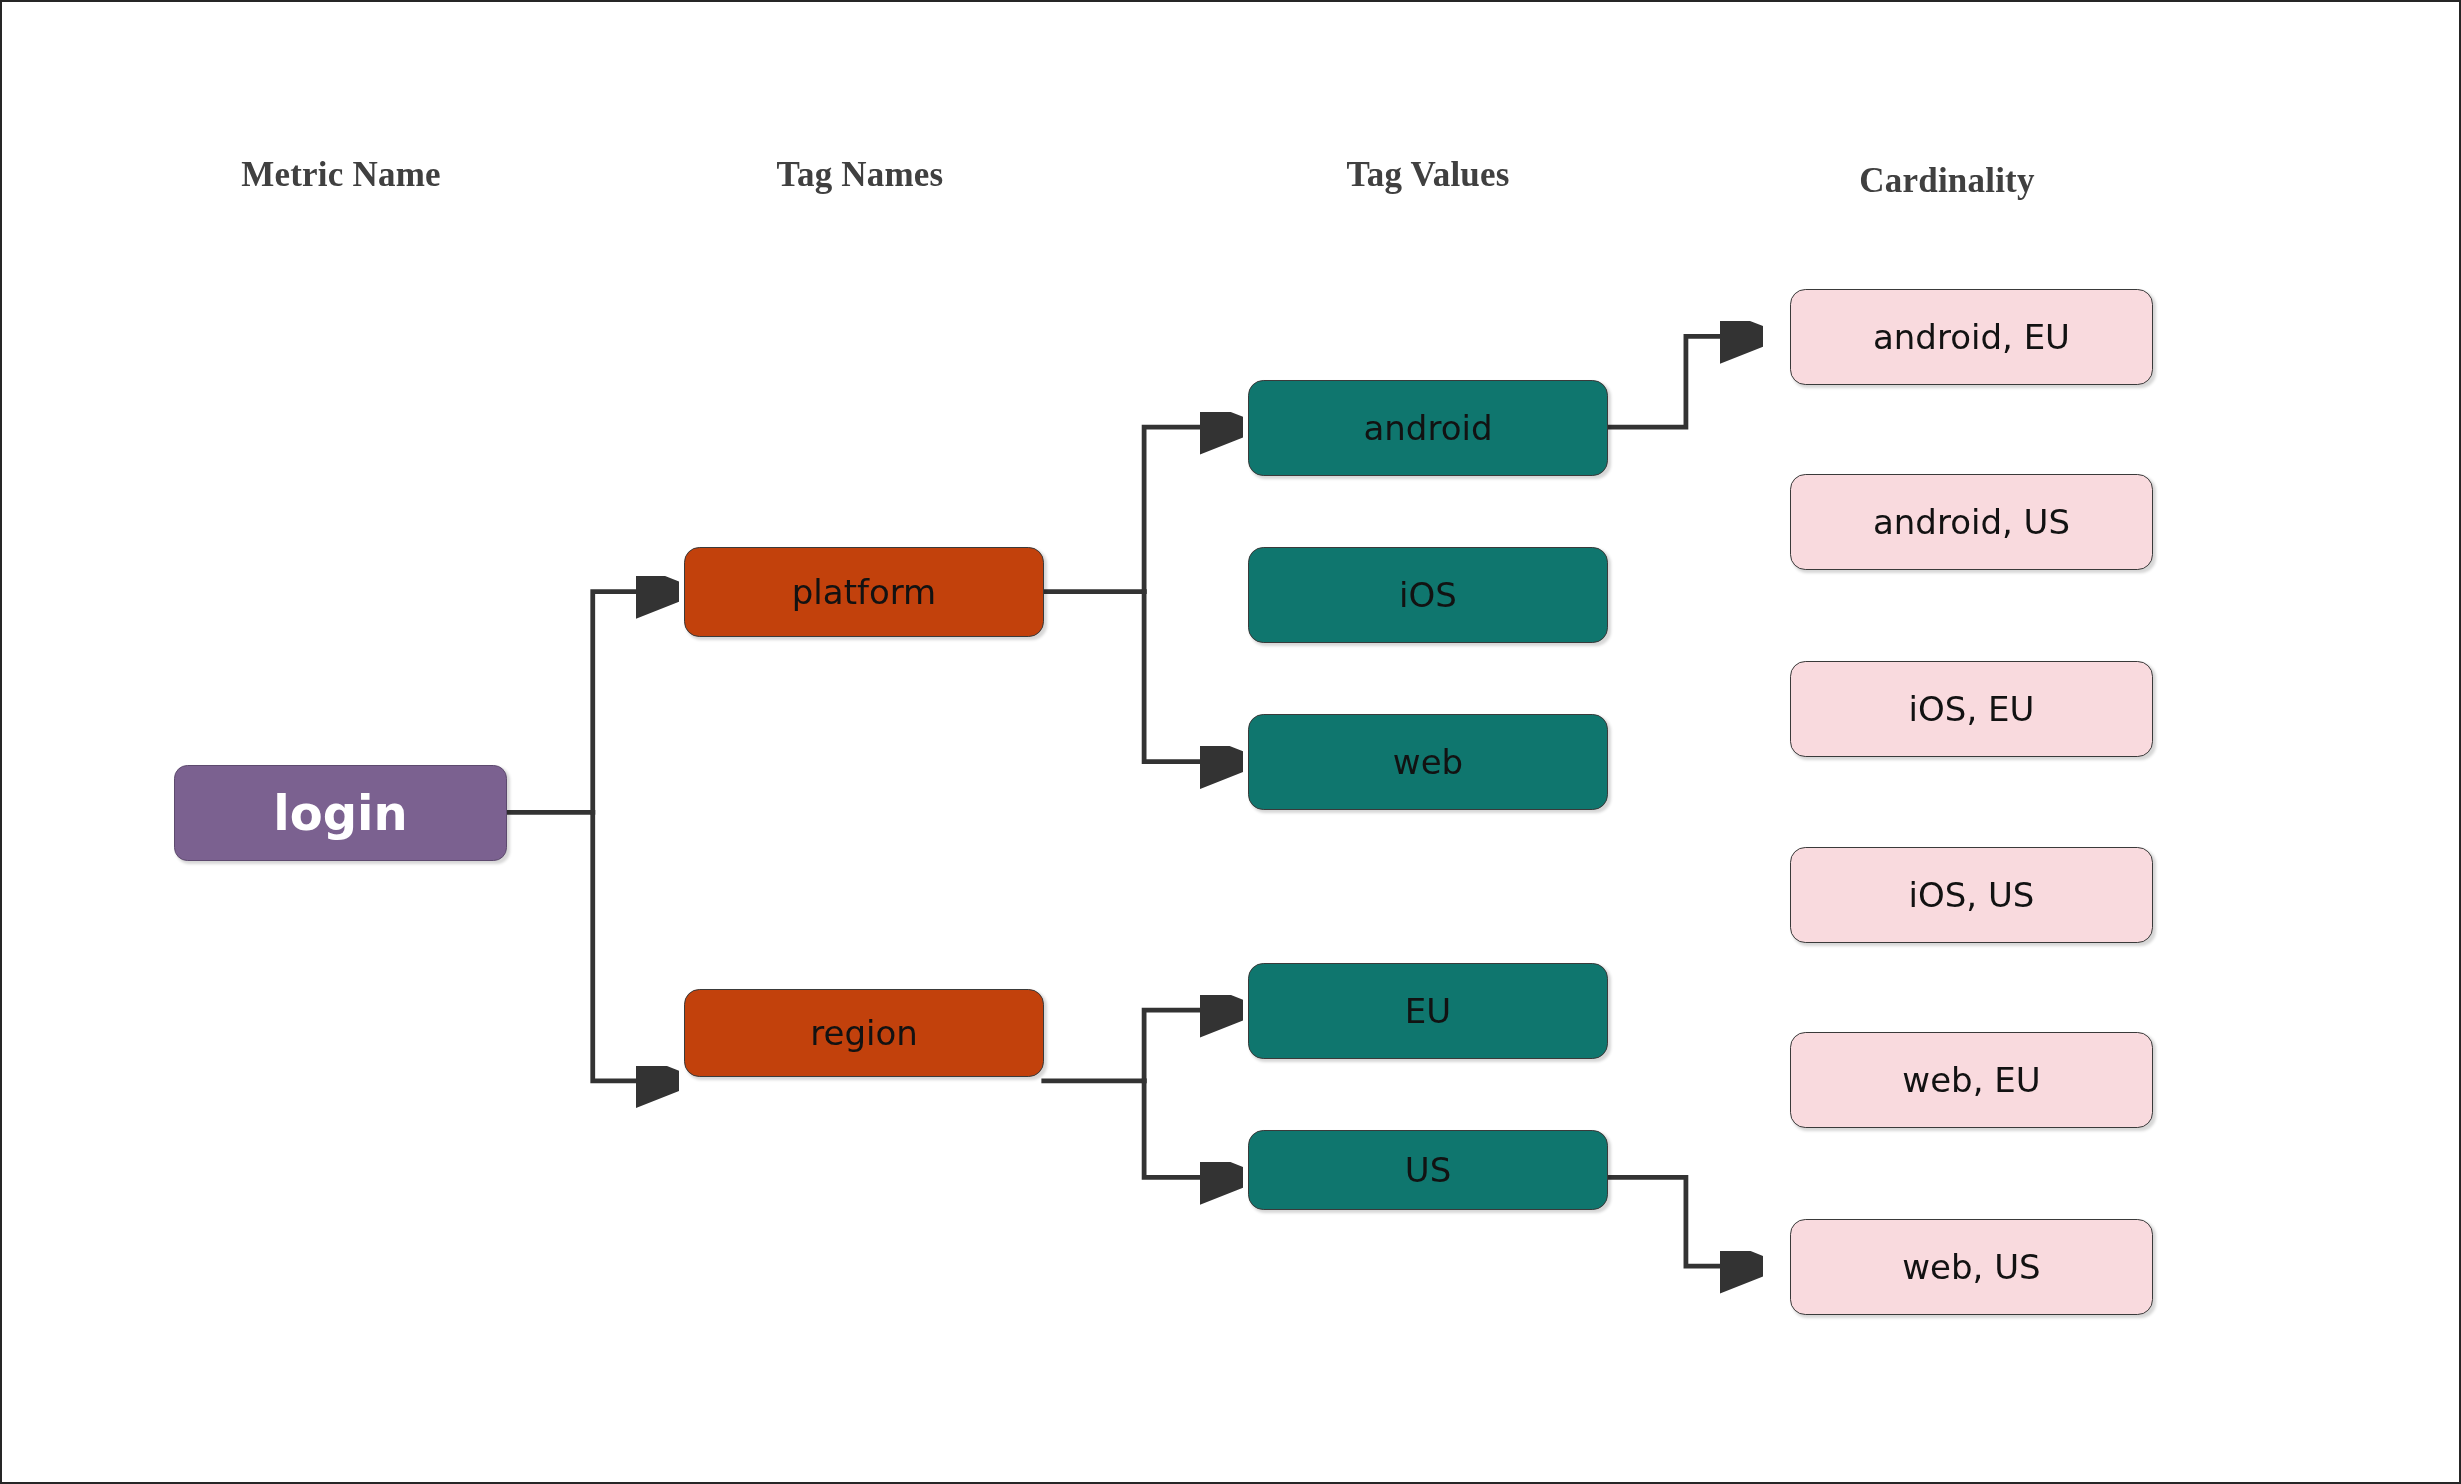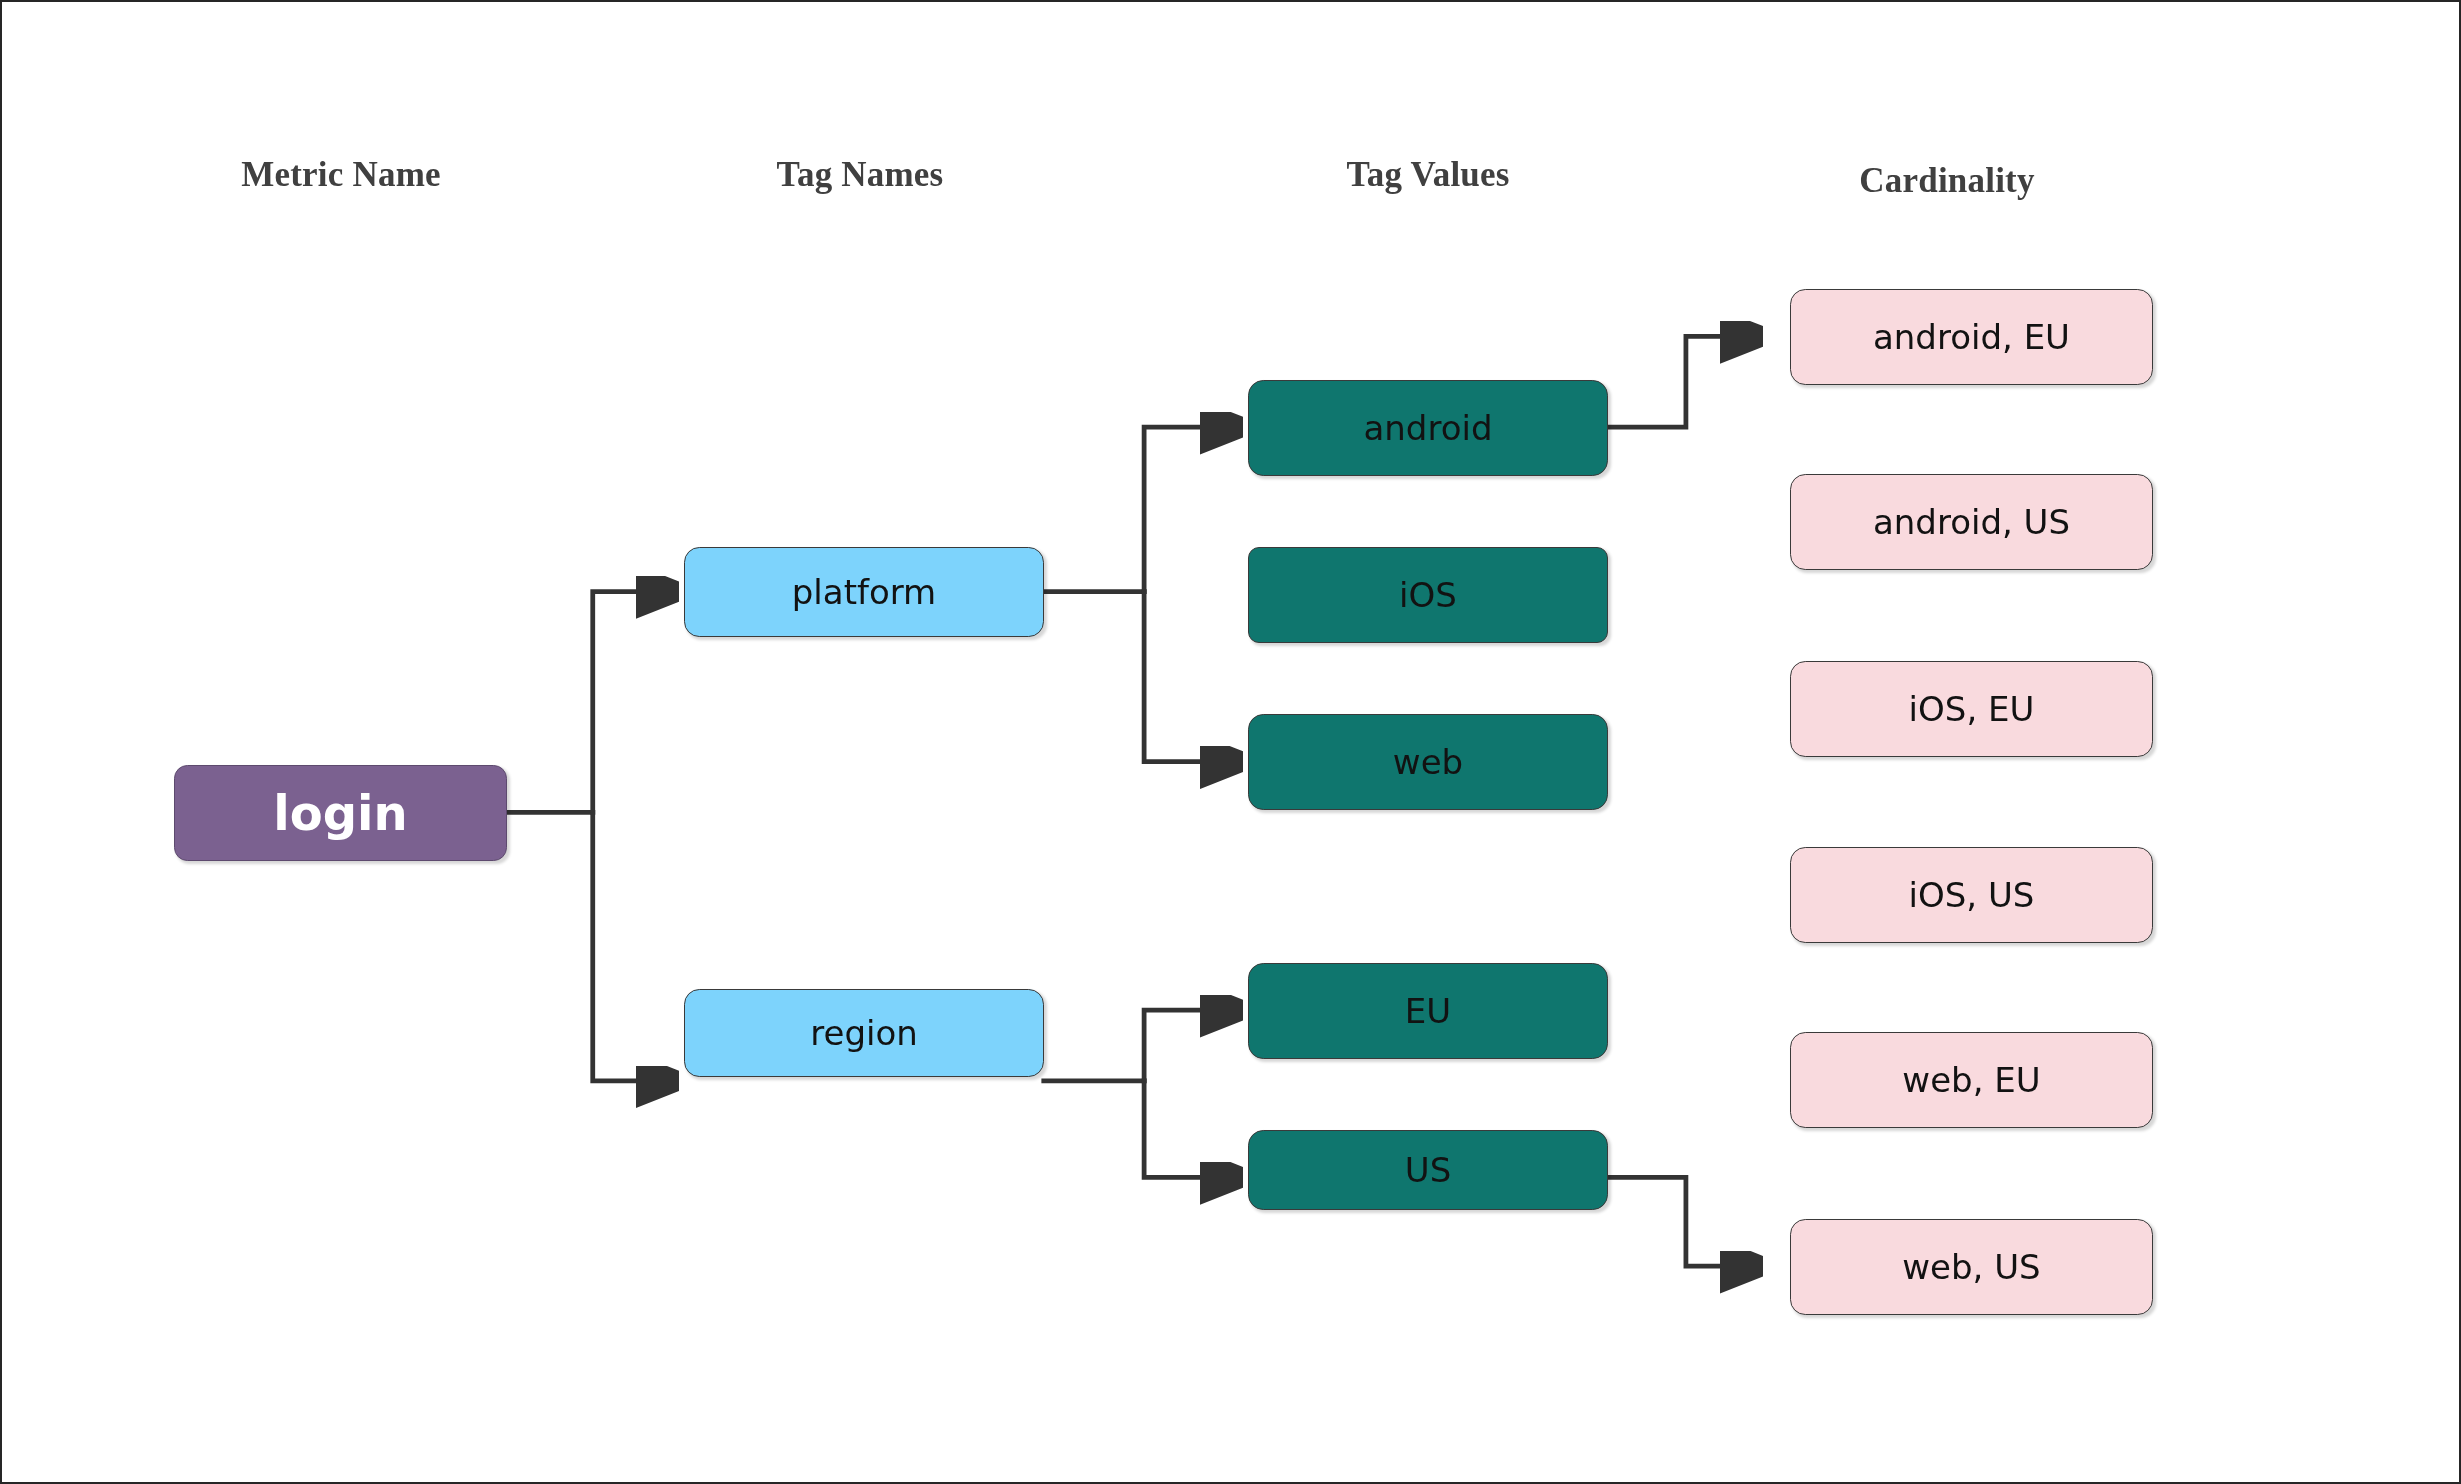--- a/index.html
+++ b/index.html
@@ -43,21 +43,21 @@
   }
   .node.root {
     background: #7b6190;
     border-color: #5d4a6e;
     color: #ffffff;
     font-weight: bold;
     font-size: 48px;
     border-radius: 13.4px;
   }
   .node.tagname {
-    background: #7dd3fc;
+    background: #c2410c;
     border-color: #3a3a3a;
   }
   .node.tagvalue {
     background: #0f766e;
     border-color: #3a3a3a;
   }
   .node.card {
     background: #f9dade;
     border-color: #3a3a3a;
     margin-left: 22px;
@@ -113,21 +113,21 @@
   <div class="col-header" style="left:858px; top:153px;">Tag Names</div>
   <div class="col-header" style="left:1426px; top:153px;">Tag Values</div>
   <div class="col-header" style="left:1945px; top:159px;">Cardinality</div>
 
   <div class="node root" style="left:172px; top:763px; width:333px; height:96px;">login</div>
 
   <div class="node tagname" style="left:682px; top:545px; width:360px; height:90px;">platform</div>
   <div class="node tagname" style="left:682px; top:987px; width:360px; height:88px;">region</div>
 
   <div class="node tagvalue" style="left:1246px; top:378px; width:360px; height:96px;">android</div>
-  <div class="node tagvalue" style="left:1246px; top:545px; width:360px; height:96px;border-radius:11px;">iOS</div>
+  <div class="node tagvalue" style="left:1246px; top:545px; width:360px; height:96px;">iOS</div>
   <div class="node tagvalue" style="left:1246px; top:712px; width:360px; height:96px;">web</div>
   <div class="node tagvalue" style="left:1246px; top:961px; width:360px; height:96px;">EU</div>
   <div class="node tagvalue" style="left:1246px; top:1128px; width:360px; height:80px;">US</div>
 
   <div class="node card" style="left:1766px; top:287px; width:363px; height:96px;">android, EU</div>
   <div class="node card" style="left:1766px; top:472px; width:363px; height:96px;">android, US</div>
   <div class="node card" style="left:1766px; top:659px; width:363px; height:96px;">iOS, EU</div>
   <div class="node card" style="left:1766px; top:845px; width:363px; height:96px;">iOS, US</div>
   <div class="node card" style="left:1766px; top:1030px; width:363px; height:96px;">web, EU</div>
   <div class="node card" style="left:1766px; top:1217px; width:363px; height:96px;">web, US</div>

